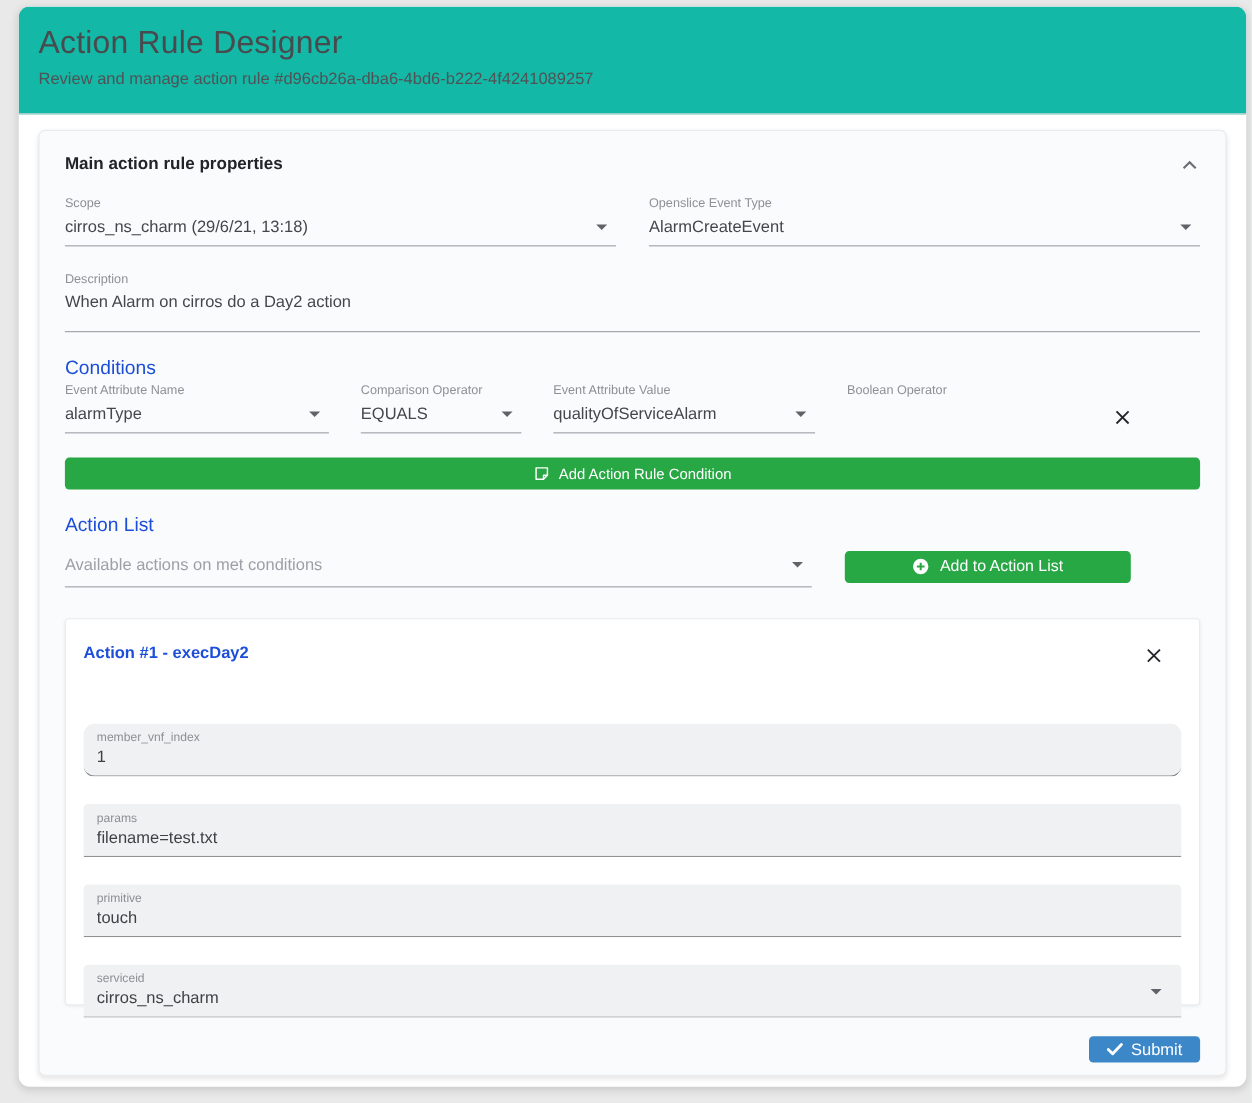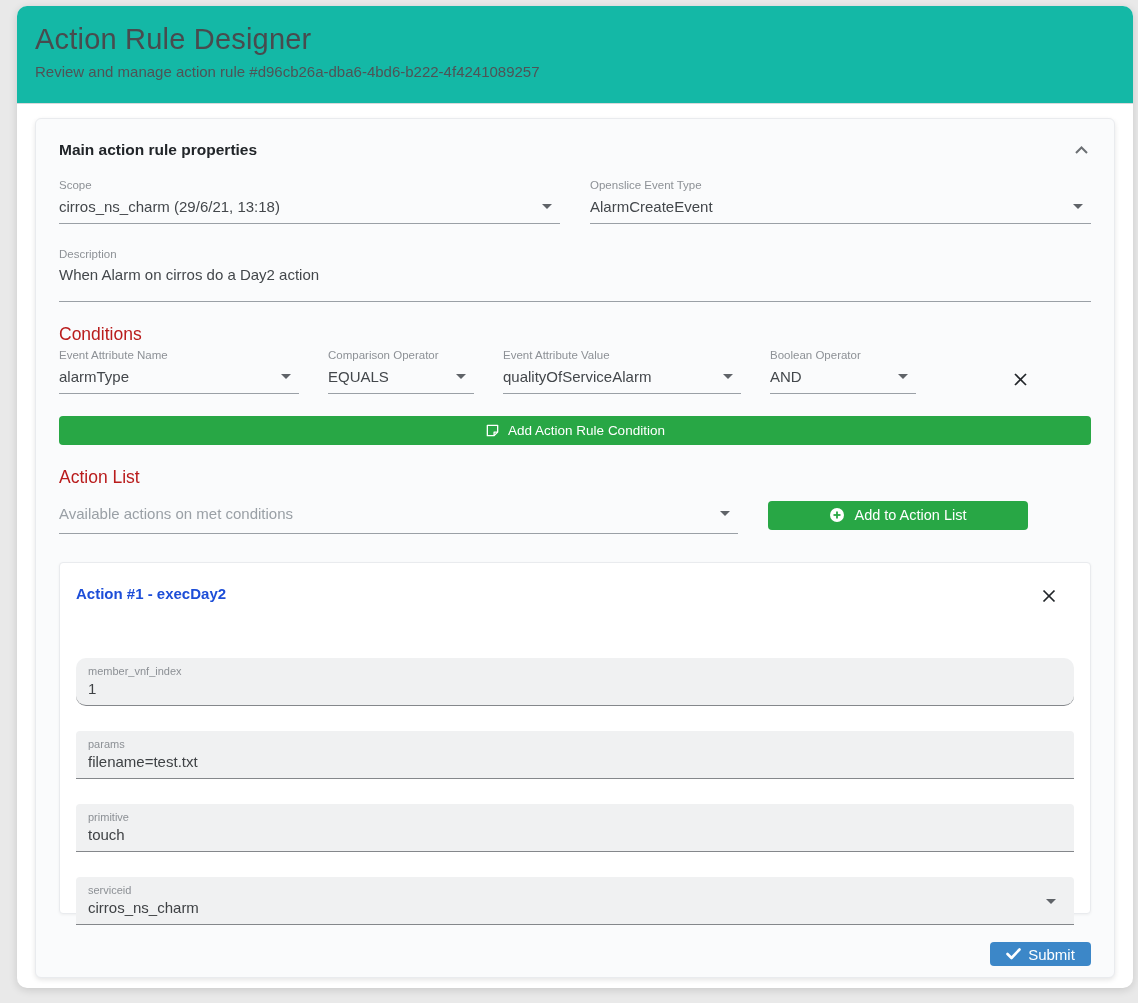--- a/index.html
+++ b/index.html
@@ -58,21 +58,21 @@
   .m-field.grow { flex:1; }
   .m-control .val { white-space:nowrap; overflow:hidden; }
   .sel-arrow {
     width:0; height:0; margin-left:8px; margin-right:6px; flex:none;
     border-left:5px solid transparent; border-right:5px solid transparent;
     border-top:5px solid #5f6368;
   }
   .desc-row { margin-top:24px; }
   .desc-row .m-control { padding-bottom:18px; }
 
-  .section-title { margin-top:22px; font-size:17.5px; font-weight:400; color:#b91c1c; }
+  .section-title { margin-top:22px; font-size:17.5px; font-weight:400; color:#1d4ed8; }
 
   .cond-row { margin-top:4px; display:flex; gap:29px; align-items:flex-start; }
   .w240{width:240px;} .w146{width:146px;} .w238{width:238px;}
   .cond-x { margin-left:auto; margin-right:60px; margin-top:20px; }
 
   .btn { border:none; cursor:pointer; display:flex; align-items:center; justify-content:center;
          border-radius:4px; color:#fff; font-family:inherit; }
   .btn-green-full { margin-top:22px; width:100%; height:29px; background:#28a745; font-size:13.5px; gap:8px; }
   .btn-green-add  { width:260px; height:29px; background:#28a745; font-size:14.5px; gap:9px; flex:none; }
 
@@ -176,24 +176,20 @@
         </div>
         <div class="m-field w238">
           <div class="m-label">Event Attribute Value</div>
           <div class="m-control">
             <span class="val">qualityOfServiceAlarm</span>
             <span class="sel-arrow"></span>
           </div>
         </div>
         <div class="m-field w146">
           <div class="m-label">Boolean Operator</div>
-          <div class="m-control">
-            <span class="val">AND</span>
-            <span class="sel-arrow"></span>
-          </div>
         </div>
         <button class="icon-btn cond-x">
           <svg width="17" height="17" viewBox="0 0 17 17">
             <line x1="3" y1="3" x2="14" y2="14" stroke="#212529" stroke-width="1.7"></line>
             <line x1="14" y1="3" x2="3" y2="14" stroke="#212529" stroke-width="1.7"></line>
           </svg>
         </button>
       </div>
 
       <button class="btn btn-green-full">

